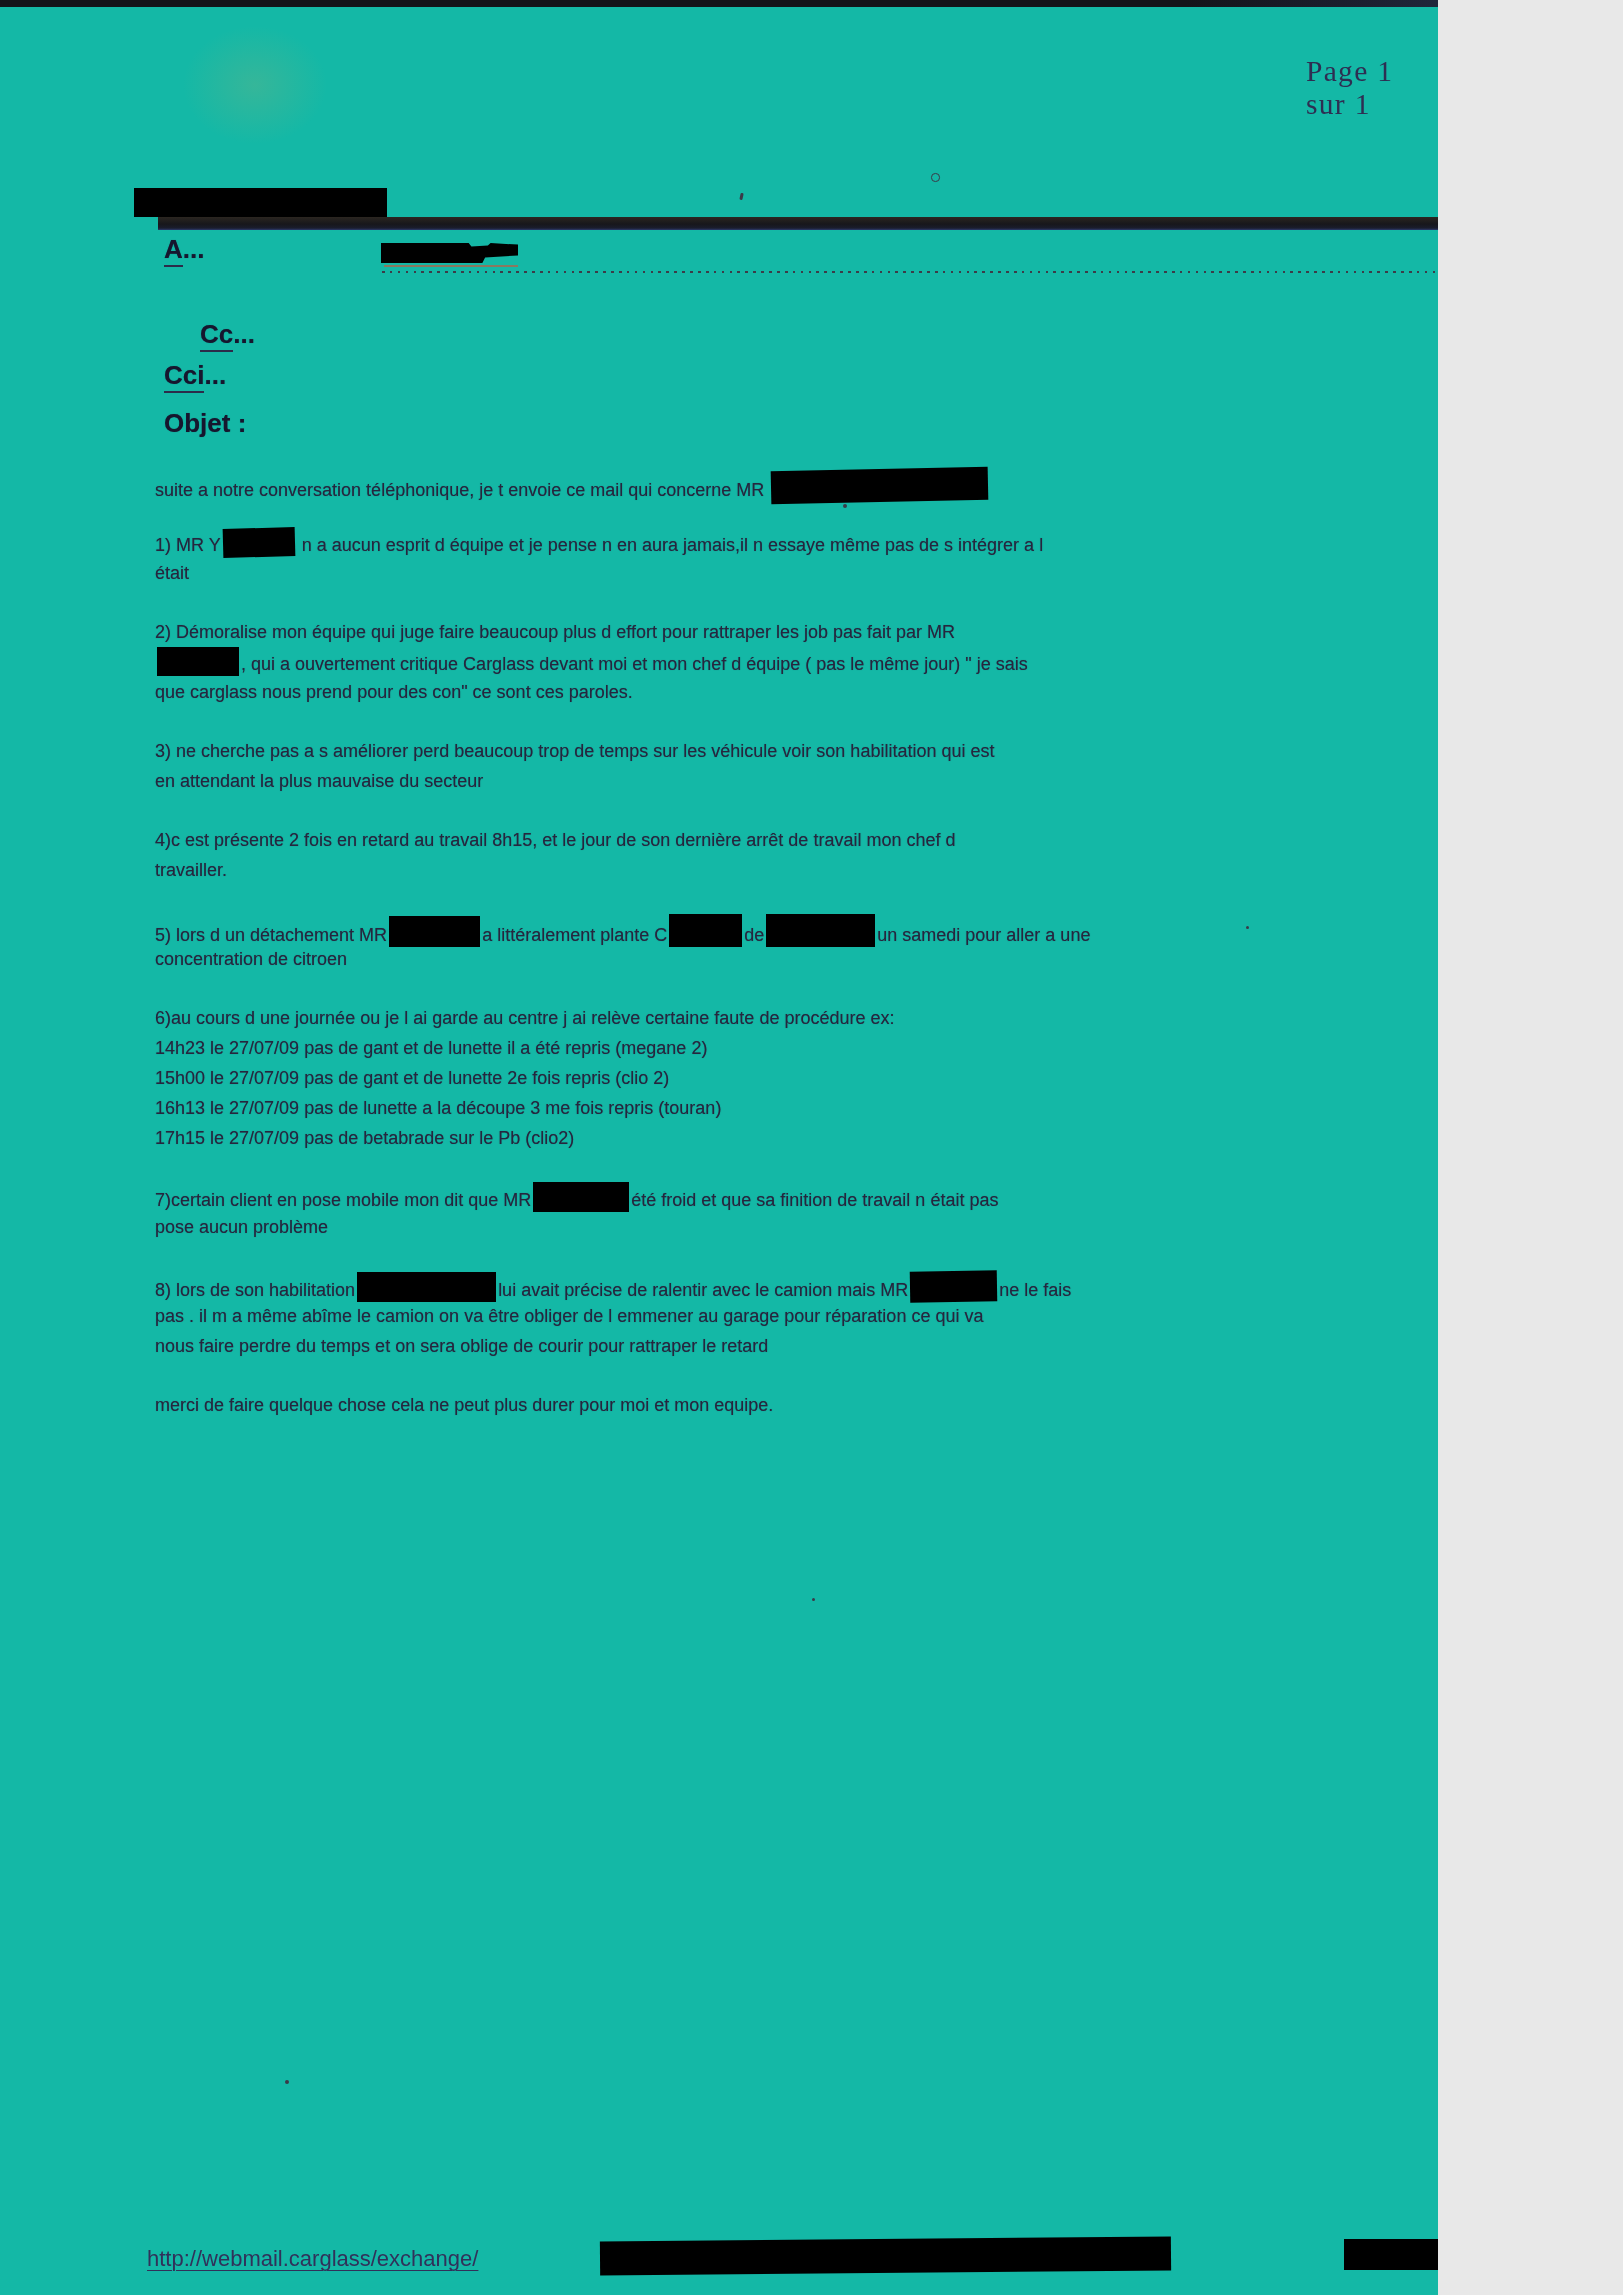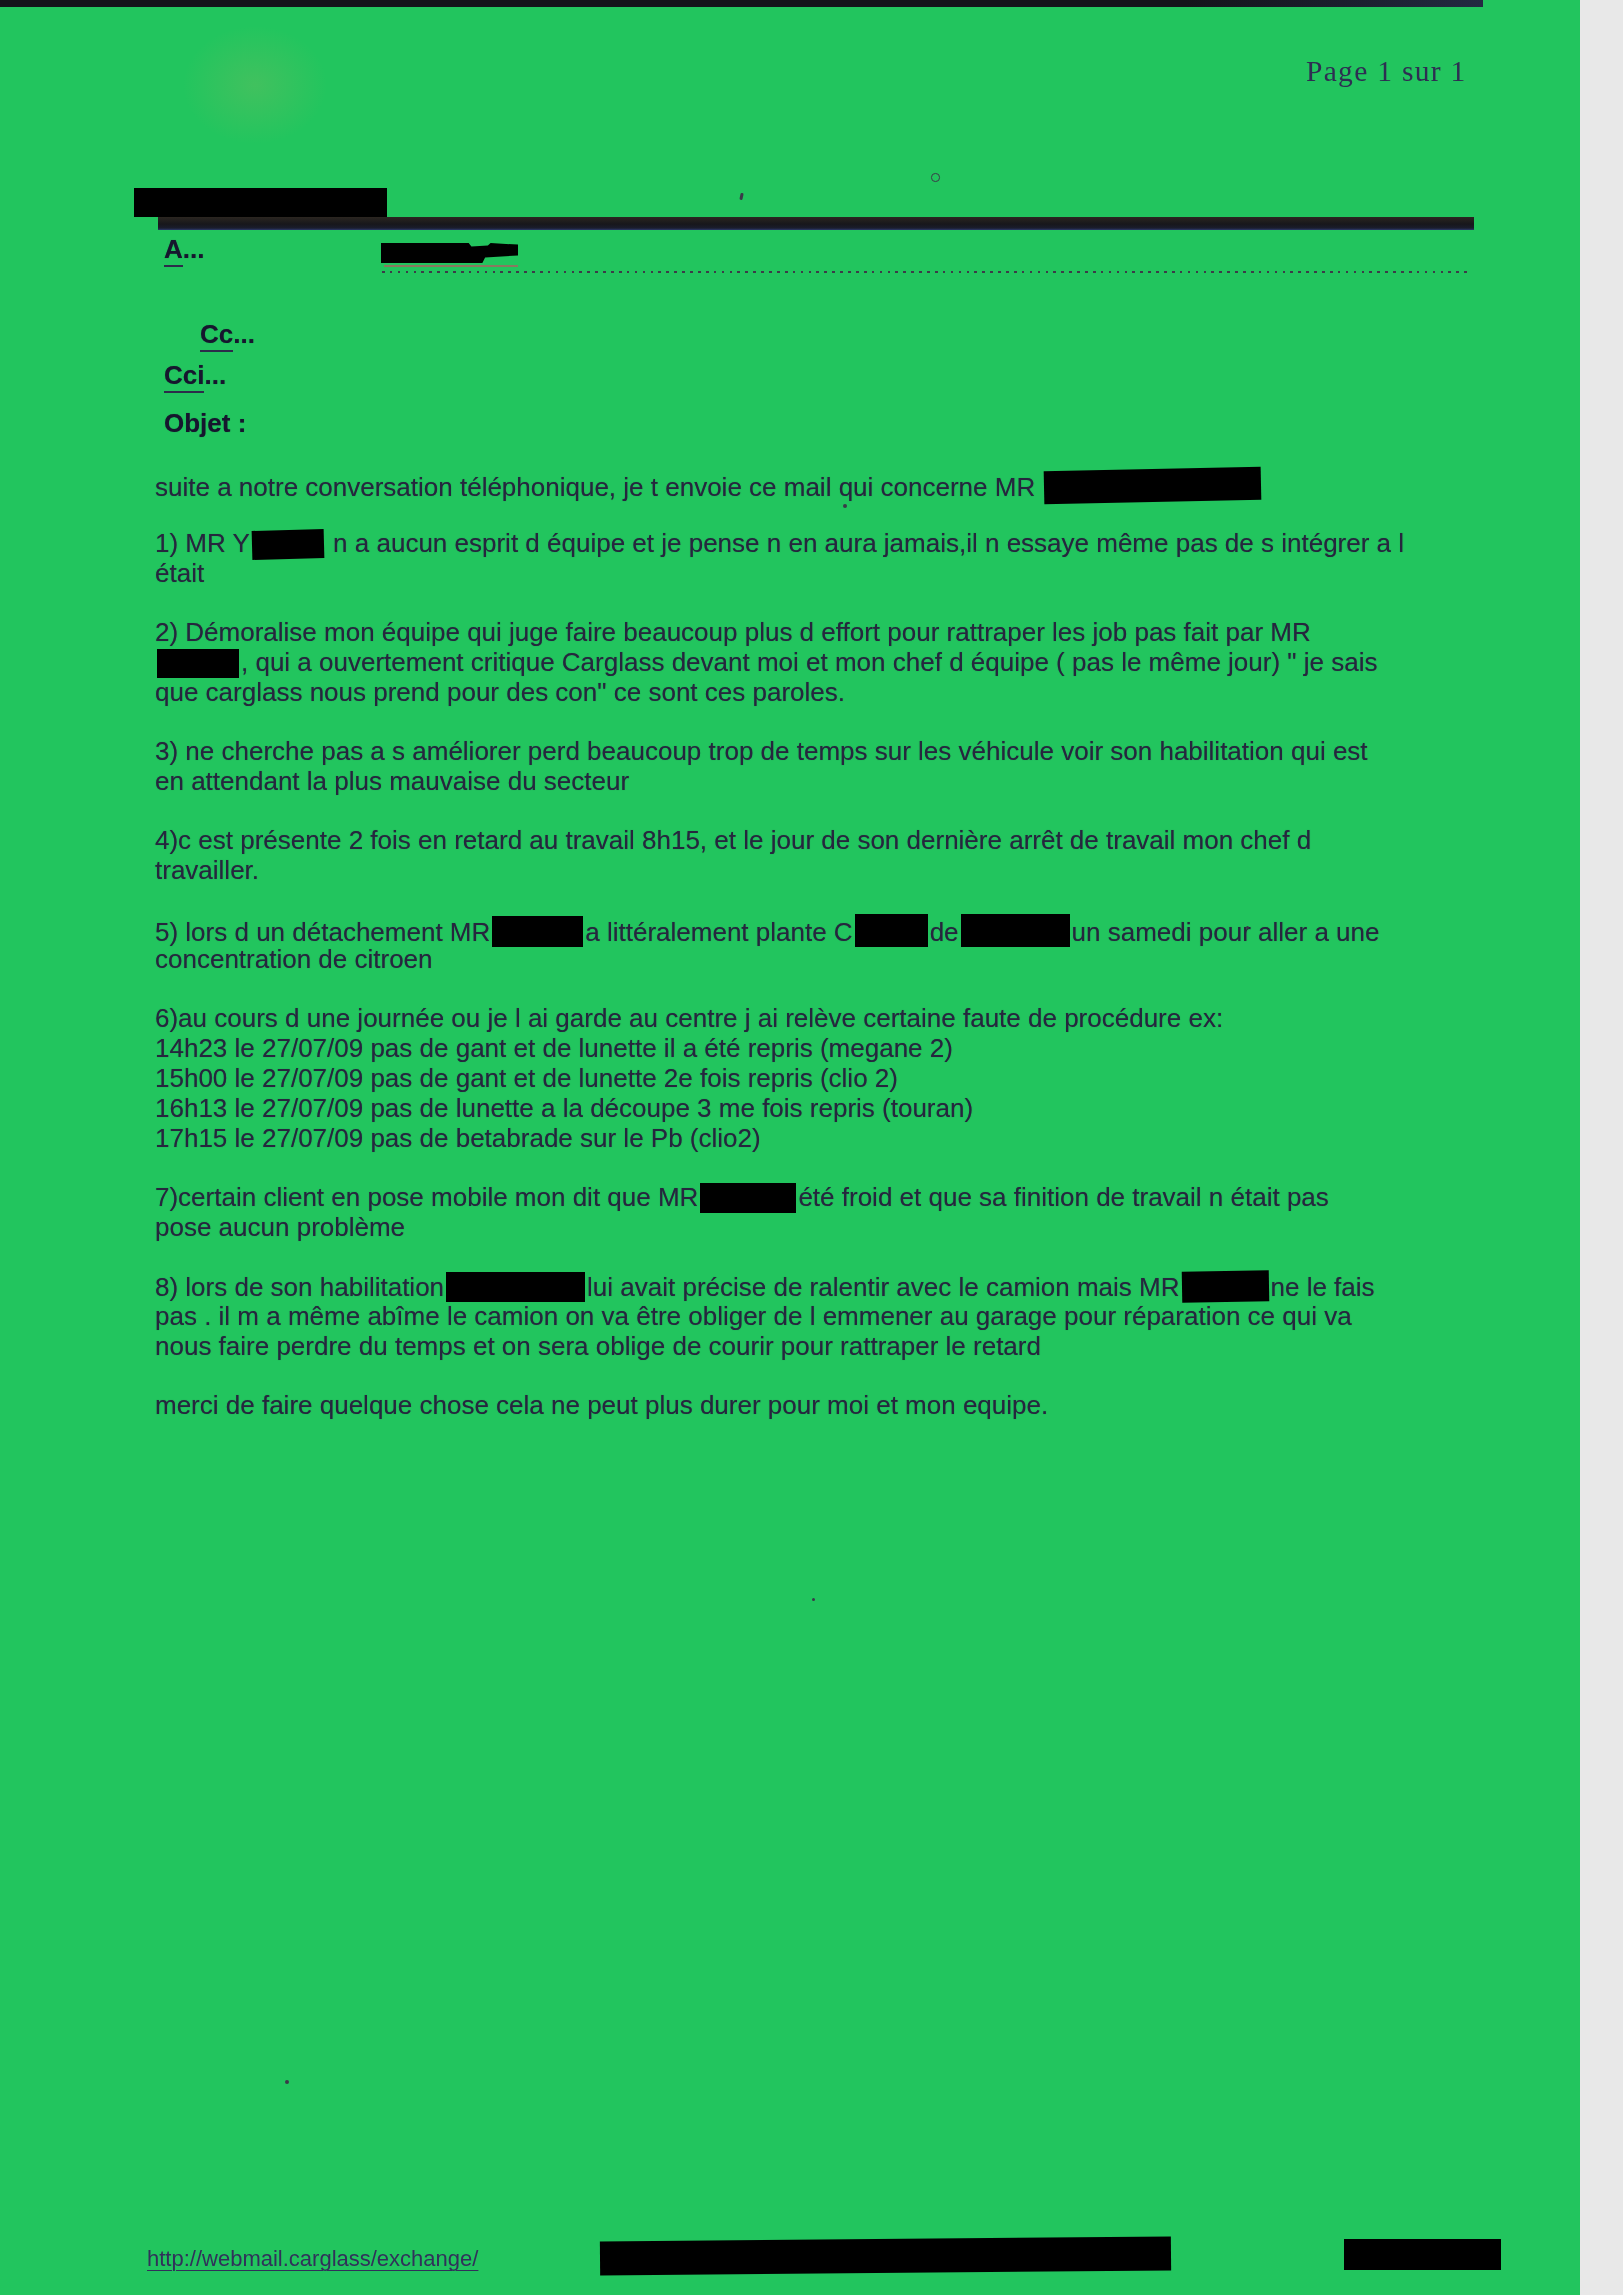--- a/index.html
+++ b/index.html
@@ -1,19 +1,19 @@
 <!DOCTYPE html>
 <html style="--ink: #26263e; --label-ink: #16162e; --serif-ink: #2e2e52; --redaction: #000000; --paper: #fdfdfb;font-size:10.5px"><head>
 <meta charset="utf-8">
 <style>
   html,body{margin:0;padding:0;background:#e8e8e8;}
   .page{
     position:relative;
-    width:1580px;height:2295px;
-    background:#22c55e;
+    width:1438px;height:2295px;
+    background:#14b8a6;
     overflow:hidden;
     font-family:"Liberation Sans",sans-serif;
   }
   
   .top-band{position:absolute;left:0;top:0;width:1483px;height:7.2px;
     background:linear-gradient(to right,#14141a 0 80%,#1c2030 92%,#232a42 100%);}
   .stain{position:absolute;left:183px;top:26px;width:144px;height:118px;border-radius:50%;
     background:radial-gradient(closest-side,rgba(205,175,95,.18),rgba(205,175,95,0));}
   .speck{position:absolute;background:#3a3a48;border-radius:50%;}
   .speck.ring{background:transparent;border:1.3px solid #3a3a48;}
@@ -35,21 +35,21 @@
   .field{position:absolute;left:164px;font-size:26px;font-weight:bold;color:#16162e;
     text-shadow:0 0 0.7px rgba(22,22,46,.6);}
   .field .letters{border-bottom:2.6px solid #2c2c4a;padding-bottom:0.7px;}
   .field-a{top:234px;}
   .field-cc{top:319px;margin-left:36px;}
   .field-cci{top:360px;}
   .field-objet{top:408px;}
   .field-objet .letters{border-bottom:none;}
   
   .email-body{position:absolute;left:155px;top:469px;width:1348px;
-    font-size:26px;line-height:30px;color:#26263e;
+    font-size:18px;line-height:30px;color:#26263e;
     text-shadow:0 0 0.8px rgba(38,38,64,.5);}
   .para{margin:0 0 29px 0;}
   .line{white-space:nowrap;height:30px;}
   .redaction{display:inline-block;background:#000;vertical-align:-6.5px;margin:0 2px;}
   
   .footer-url{position:absolute;left:147px;top:2246px;
     font-family:Liberation Sans, sans-serif;font-size:22px;color:#31315a;
     text-decoration:underline;text-decoration-thickness:1.3px;text-underline-offset:3.9px;}
   .footer-bar-1{left:600px;top:2239px;width:571px;height:34px;transform:rotate(-0.5deg);}
   .footer-bar-2{left:1344px;top:2239px;width:157px;height:31px;}

